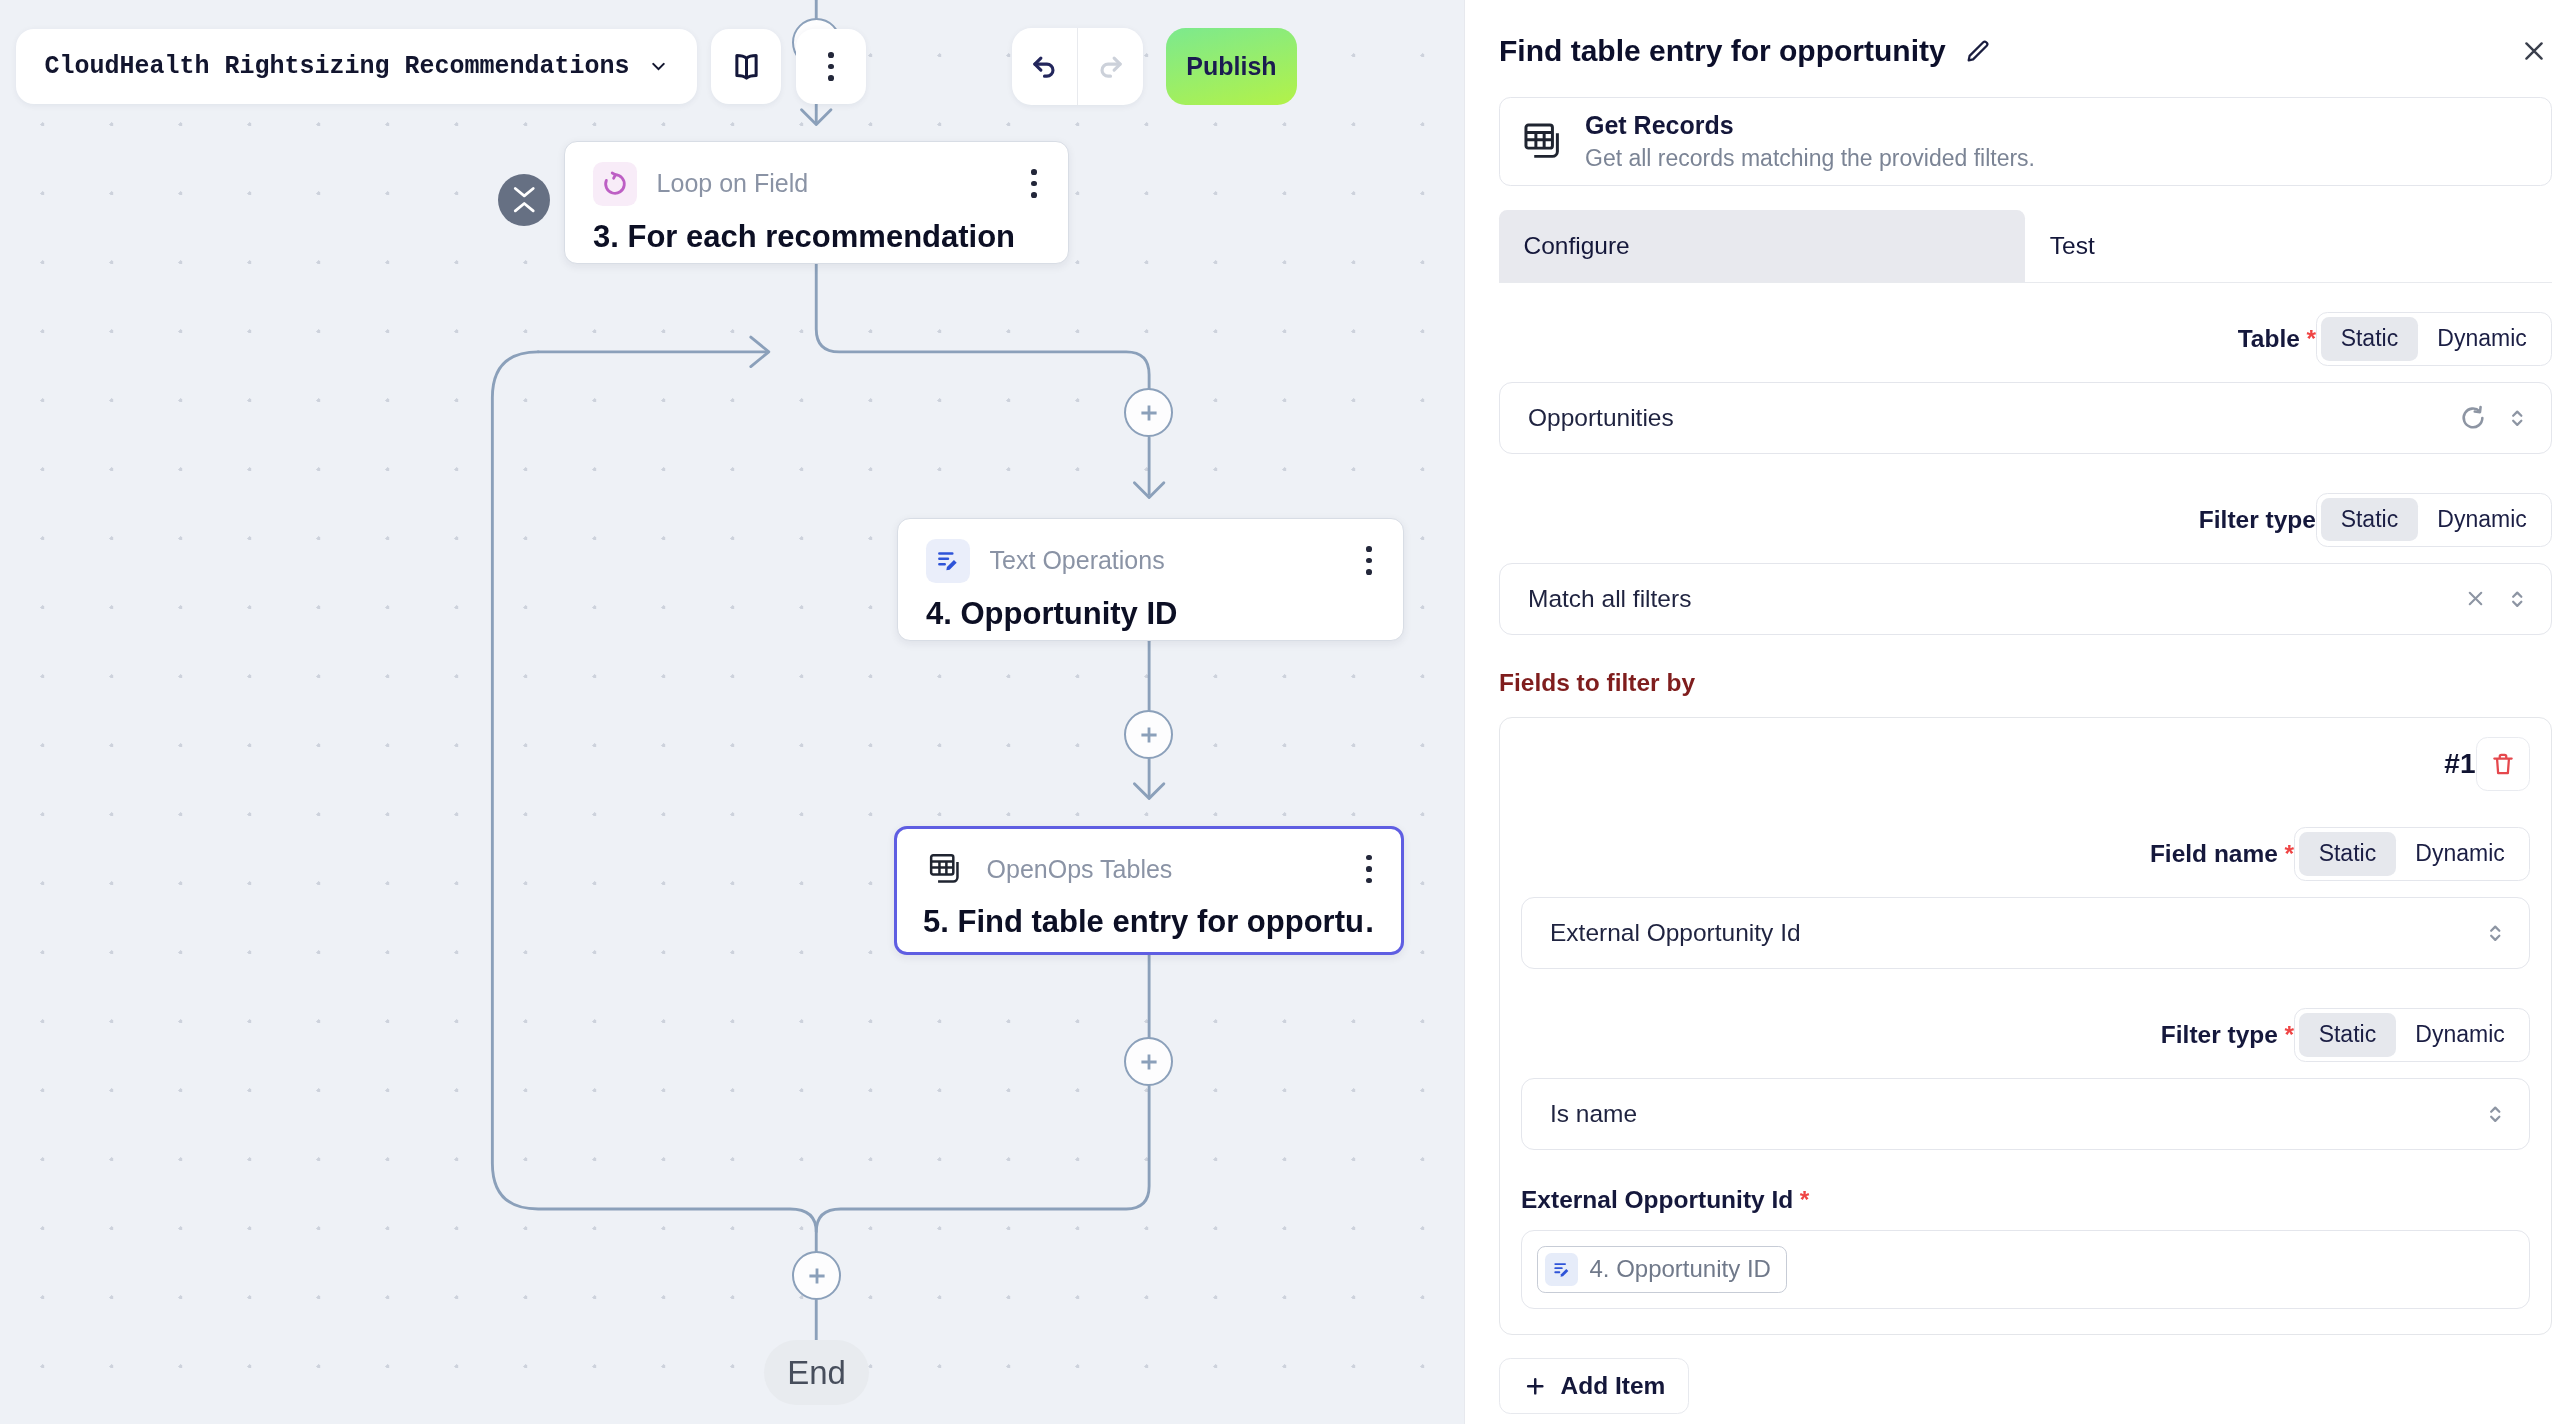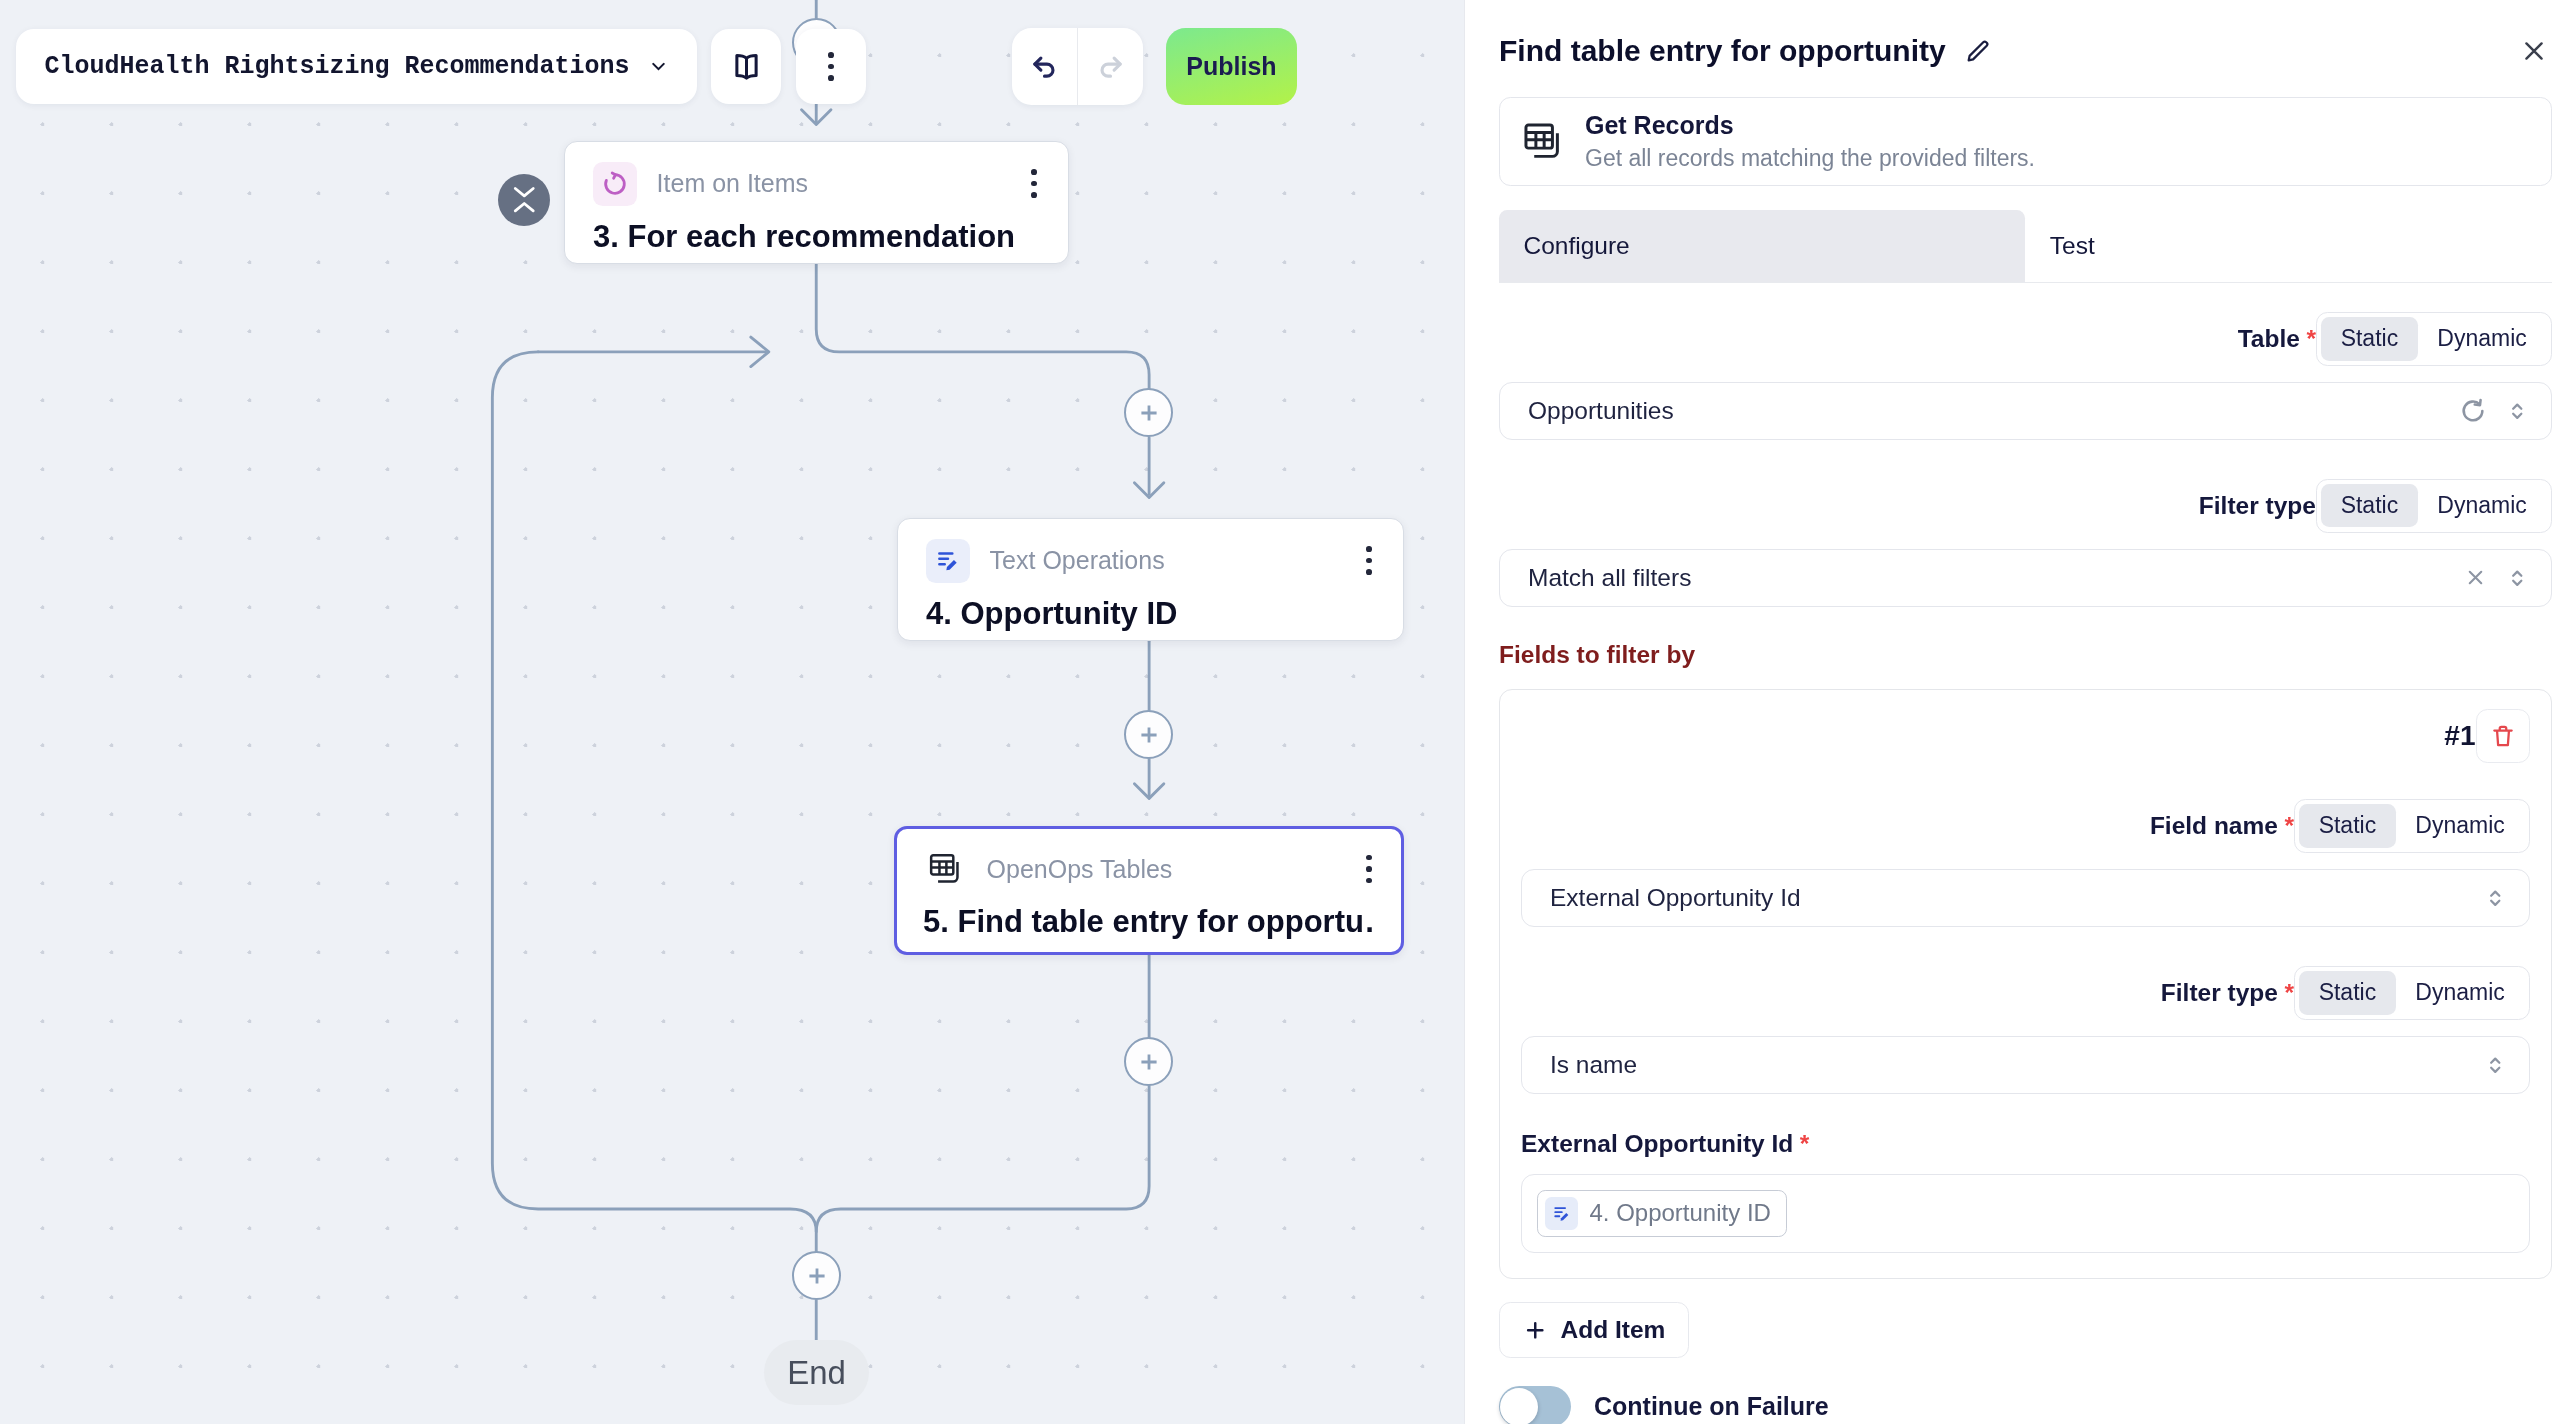--- a/index.html
+++ b/index.html
@@ -85,21 +85,21 @@
   .tab.active { background:#e8e9ee; font-weight:500; }
 
   .row { display:flex; align-items:center; justify-content:flex-end; }
   .f-label { font-size:24.5px; font-weight:600; color:#15183c; }
   .req { color:#ef4444; margin-left:6.5px; font-size:24.5px; font-weight:600; }
   .mode-toggle { display:flex; border:1.6px solid #e4e6ec; border-radius:11.4px; padding:4.1px; }
   .mode-opt { font-size:23px; color:#1b1e44; padding:8.2px 19.6px; border-radius:8.2px; cursor:pointer; }
   .mode-opt.sel { background:#e6e8ed; }
 
   .select-box {
-    margin-top:16.4px; height:58px; border:1.6px solid #e4e6ec; border-radius:13px;
+    margin-top:16.4px; height:72px; border:1.6px solid #e4e6ec; border-radius:13px;
     display:flex; align-items:center; padding:0 21px 0 28px; cursor:pointer; background:#fff;
   }
   .select-box .val { font-size:24.5px; color:#1f2340; flex:1; }
   .select-box .tail { display:flex; align-items:center; gap:18px; }
 
   .mt36 { margin-top:29px; } .mt48 { margin-top:39px; } .mt44 { margin-top:36px; }
   .section-label { margin-top:34px; font-size:24.5px; font-weight:600; color:#7f1d1d; }
 
   .filter-card { margin-top:19.6px; border:1.6px solid #e4e6ea; border-radius:13px; padding:19.6px 21px 24.5px 21px; }
   .item-num { font-size:28px; font-weight:700; color:#111432; }
@@ -181,21 +181,21 @@
     </div>
 
     <div class="node" style="left:564px; top:141px; width:505px; height:123px;">
       <div class="node-head">
         <div class="icon-tile tile-loop">
           <svg width="28" height="28" viewBox="0 0 24 24" fill="none" stroke="#bd5fc4" stroke-width="2.4" stroke-linecap="round">
             <path d="M12 4 a8 8 0 1 1 -7.4 4.9"></path>
               <path d="M9.6 2.6 L12.4 4.2 L10.8 7.1"></path>
           </svg>
         </div>
-        <div class="node-type">Item on Items</div>
+        <div class="node-type">Loop on Field</div>
         <div class="kebab">
             <i></i>
             <i></i>
             <i></i>
           </div>
       </div>
       <div class="node-title">3. For each recommendation</div>
     </div>
 
     <div class="node" style="left:897px; top:518px; width:507px; height:123px;">

